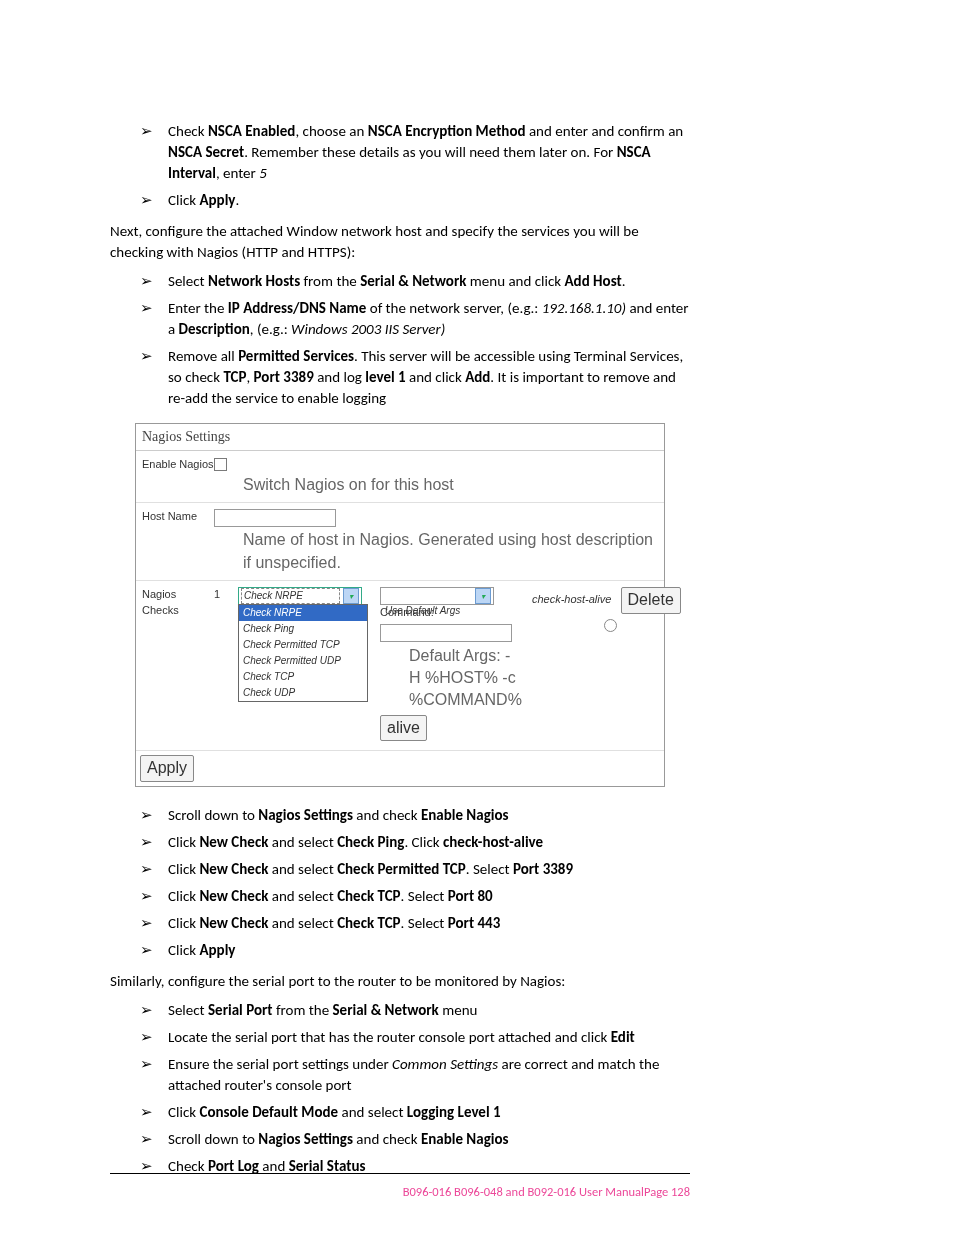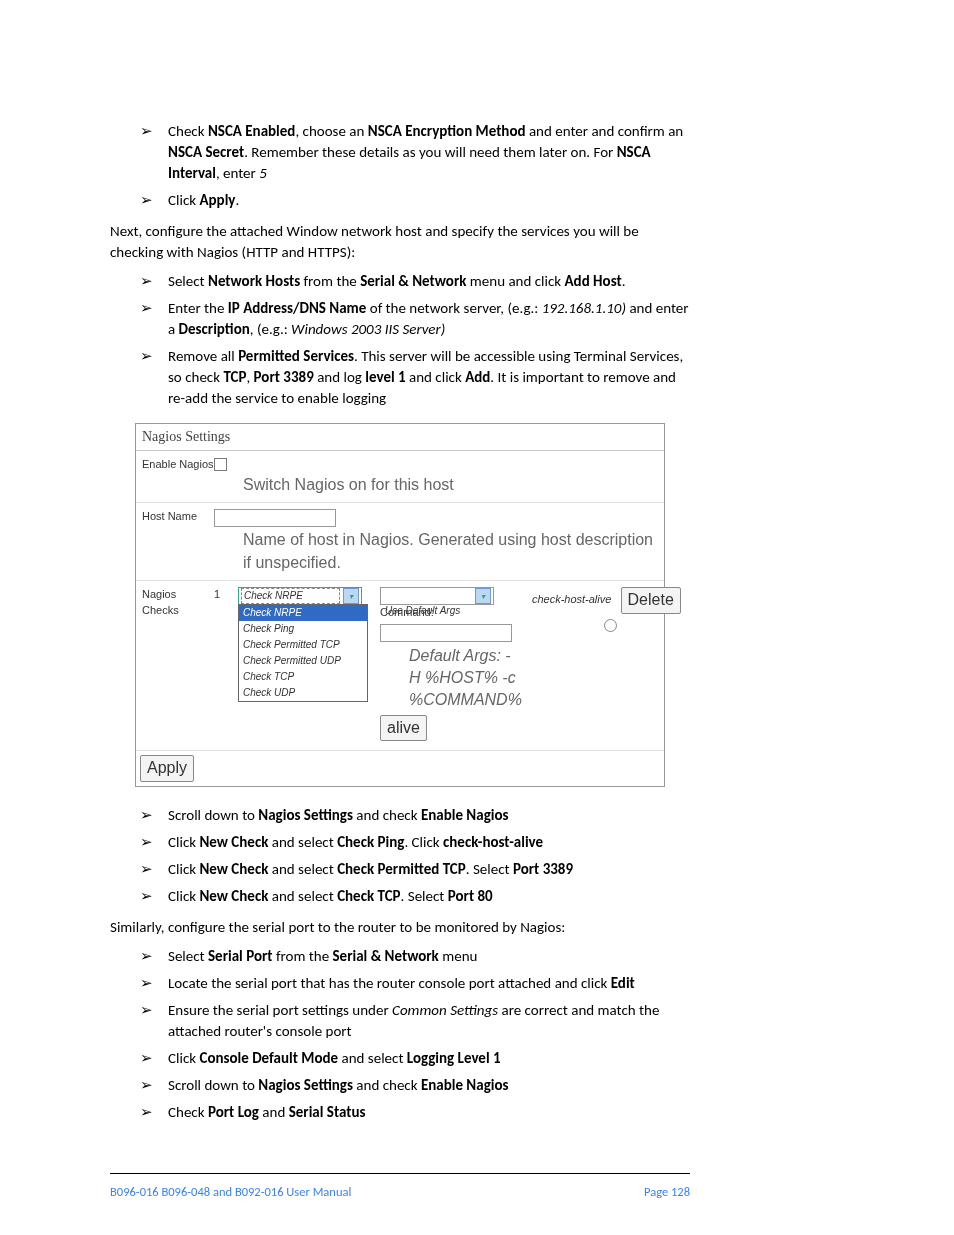--- a/index.html
+++ b/index.html
@@ -126,22 +126,22 @@
   .col4 { text-align:right; white-space:nowrap; }
   .col3 .row { margin-bottom:3px; }
   .footer {
     position:absolute;
     left:110px; right:110px; bottom:36px;
   }
   .hr {
     border:none; border-top:1px solid #000; margin:0 0 10px 0;
   }
   .foot-line {
-    display:flex; justify-content:space-between;
-    font-size:12.5px; color:#3b82f6;
+    display:flex; justify-content:flex-end;
+    font-size:12.5px; color:#ec4899;
   }
 </style>
 </head>
 <body>
 
 <div class="page">
   <div class="content">
 
     <ul class="arrow">
       <li>
@@ -211,21 +211,21 @@
                 <span class="sel" style="width:108px;border-color:#999;">
                   <span style="flex:1;padding:0 2px;margin-top:29px;">Use Default Args</span>
                   <span class="ar">▾</span>
                 </span>
                 &nbsp;&nbsp;
                 <span>Command:</span>
               </div>
               <div class="row">
                 <span class="txtin" style="width:130px;"></span>
               </div>
-              <div class="row fig-help" style="font-style:italic;">Default Args: -H %HOST% -c %COMMAND%</div>
+              <div class="row fig-help" style="">Default Args: -H %HOST% -c %COMMAND%</div>
               <div class="row"><span class="btn">alive</span></div>
             </div>
             <div class="col4">
               <em>check-host-alive</em>
               &nbsp;
               <span class="btn">Delete</span>
               <div style="margin-top:4px;text-align:left;padding-left:72px;">
                 <span class="radio"></span>
               </div>
             </div>
@@ -236,20 +236,22 @@
       <div class="fig-row" style="padding:4px;">
         <span class="btn">Apply</span>
       </div>
     </div>
 
     <ul class="arrow">
       <li><span>Scroll down to </span><strong>Nagios Settings</strong><span> and check </span><strong>Enable Nagios</strong></li>
       <li><span>Click </span><strong>New Check</strong><span> and select </span><strong>Check Ping</strong><span>. Click </span><strong>check-host-alive</strong></li>
       <li><span>Click </span><strong>New Check</strong><span> and select </span><strong>Check Permitted TCP</strong><span>. Select </span><strong>Port 3389</strong></li>
       <li><span>Click </span><strong>New Check</strong><span> and select </span><strong>Check TCP</strong><span>. Select </span><strong>Port 80</strong></li>
+      <li><span>Click </span><strong>New Check</strong><span> and select </span><strong>Check TCP</strong><span>. Select </span><strong>Port 443</strong></li>
+      <li><span>Click </span><strong>Apply</strong></li>
     </ul>
 
     <p class="body">Similarly, configure the serial port to the router to be monitored by Nagios:</p>
 
     <ul class="arrow">
       <li><span>Select </span><strong>Serial Port</strong><span> from the </span><strong>Serial &amp; Network</strong><span> menu</span></li>
       <li><span>Locate the serial port that has the router console port attached and click </span><strong>Edit</strong></li>
       <li><span>Ensure the serial port settings under </span><em>Common Settings</em><span> are correct and match the attached router's console port</span></li>
       <li><span>Click </span><strong>Console Default Mode</strong><span> and select </span><strong>Logging Level 1</strong></li>
       <li><span>Scroll down to </span><strong>Nagios Settings</strong><span> and check </span><strong>Enable Nagios</strong></li>

